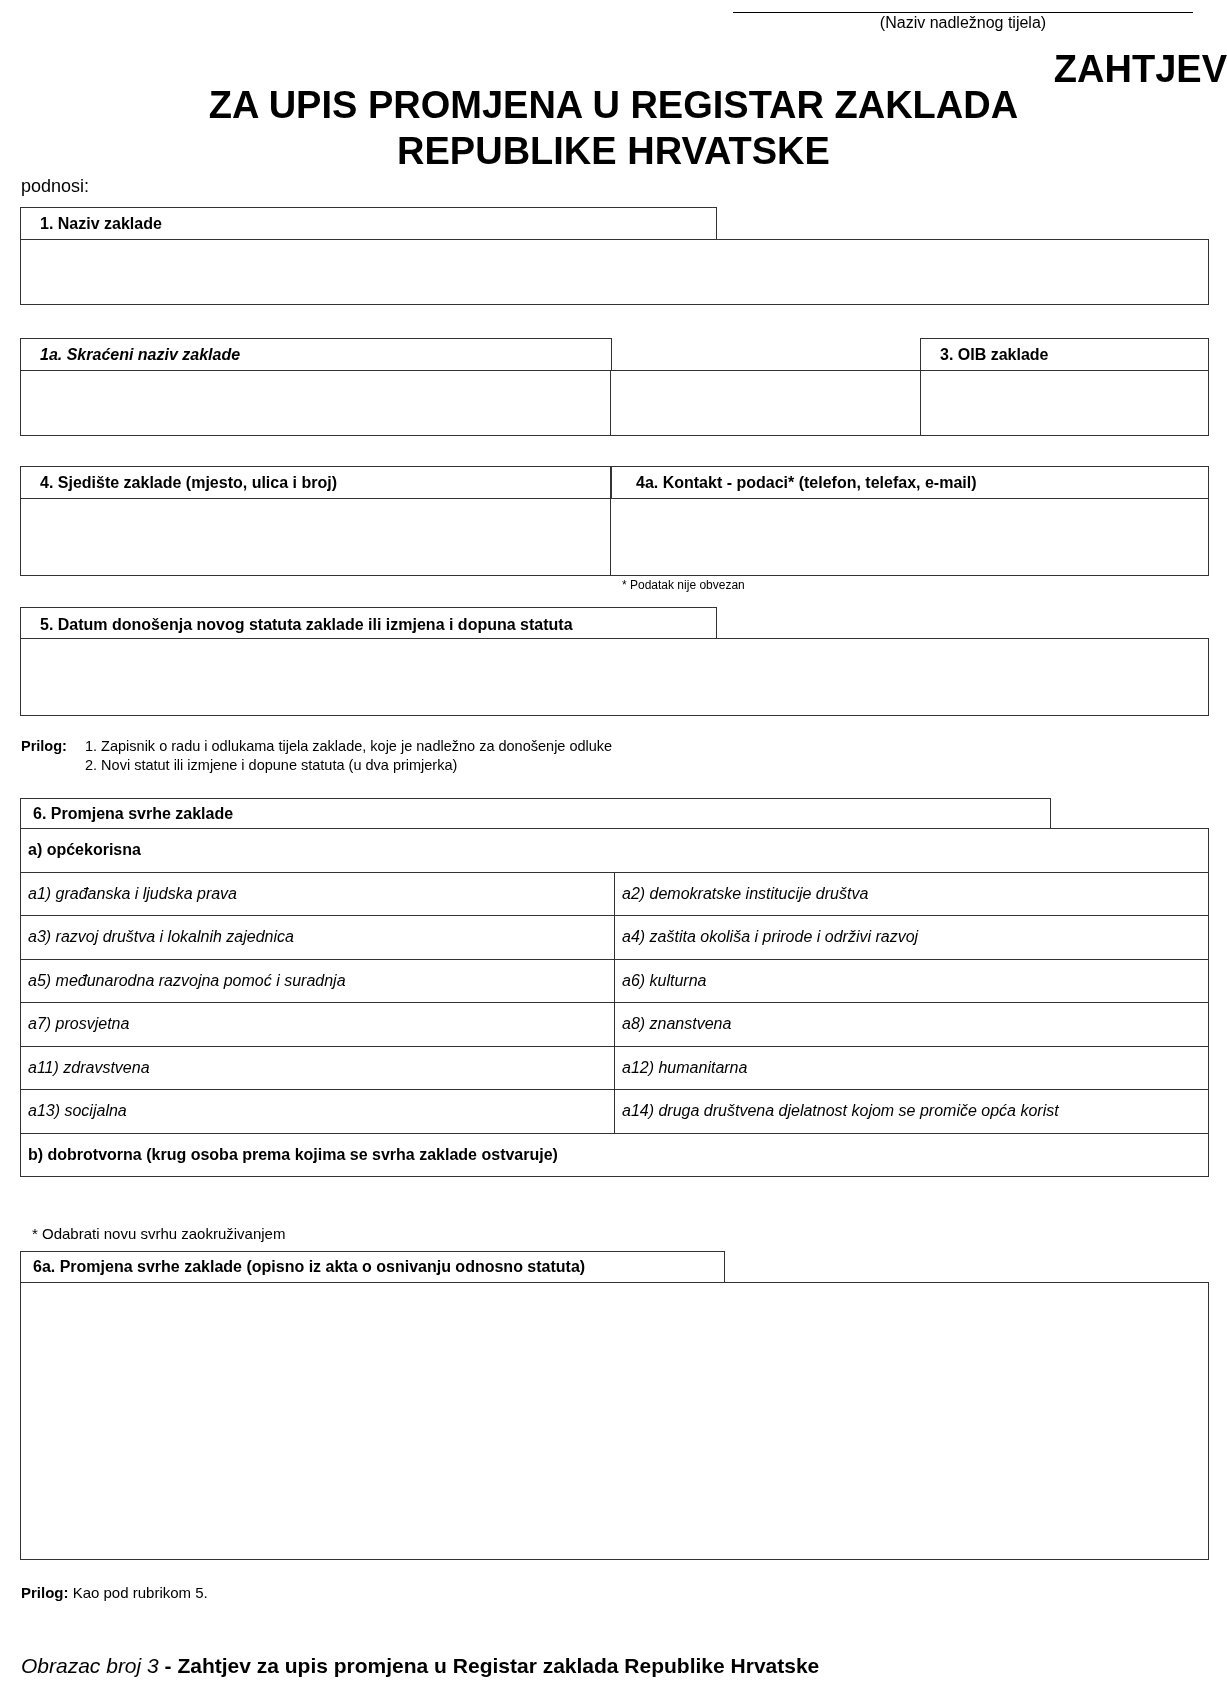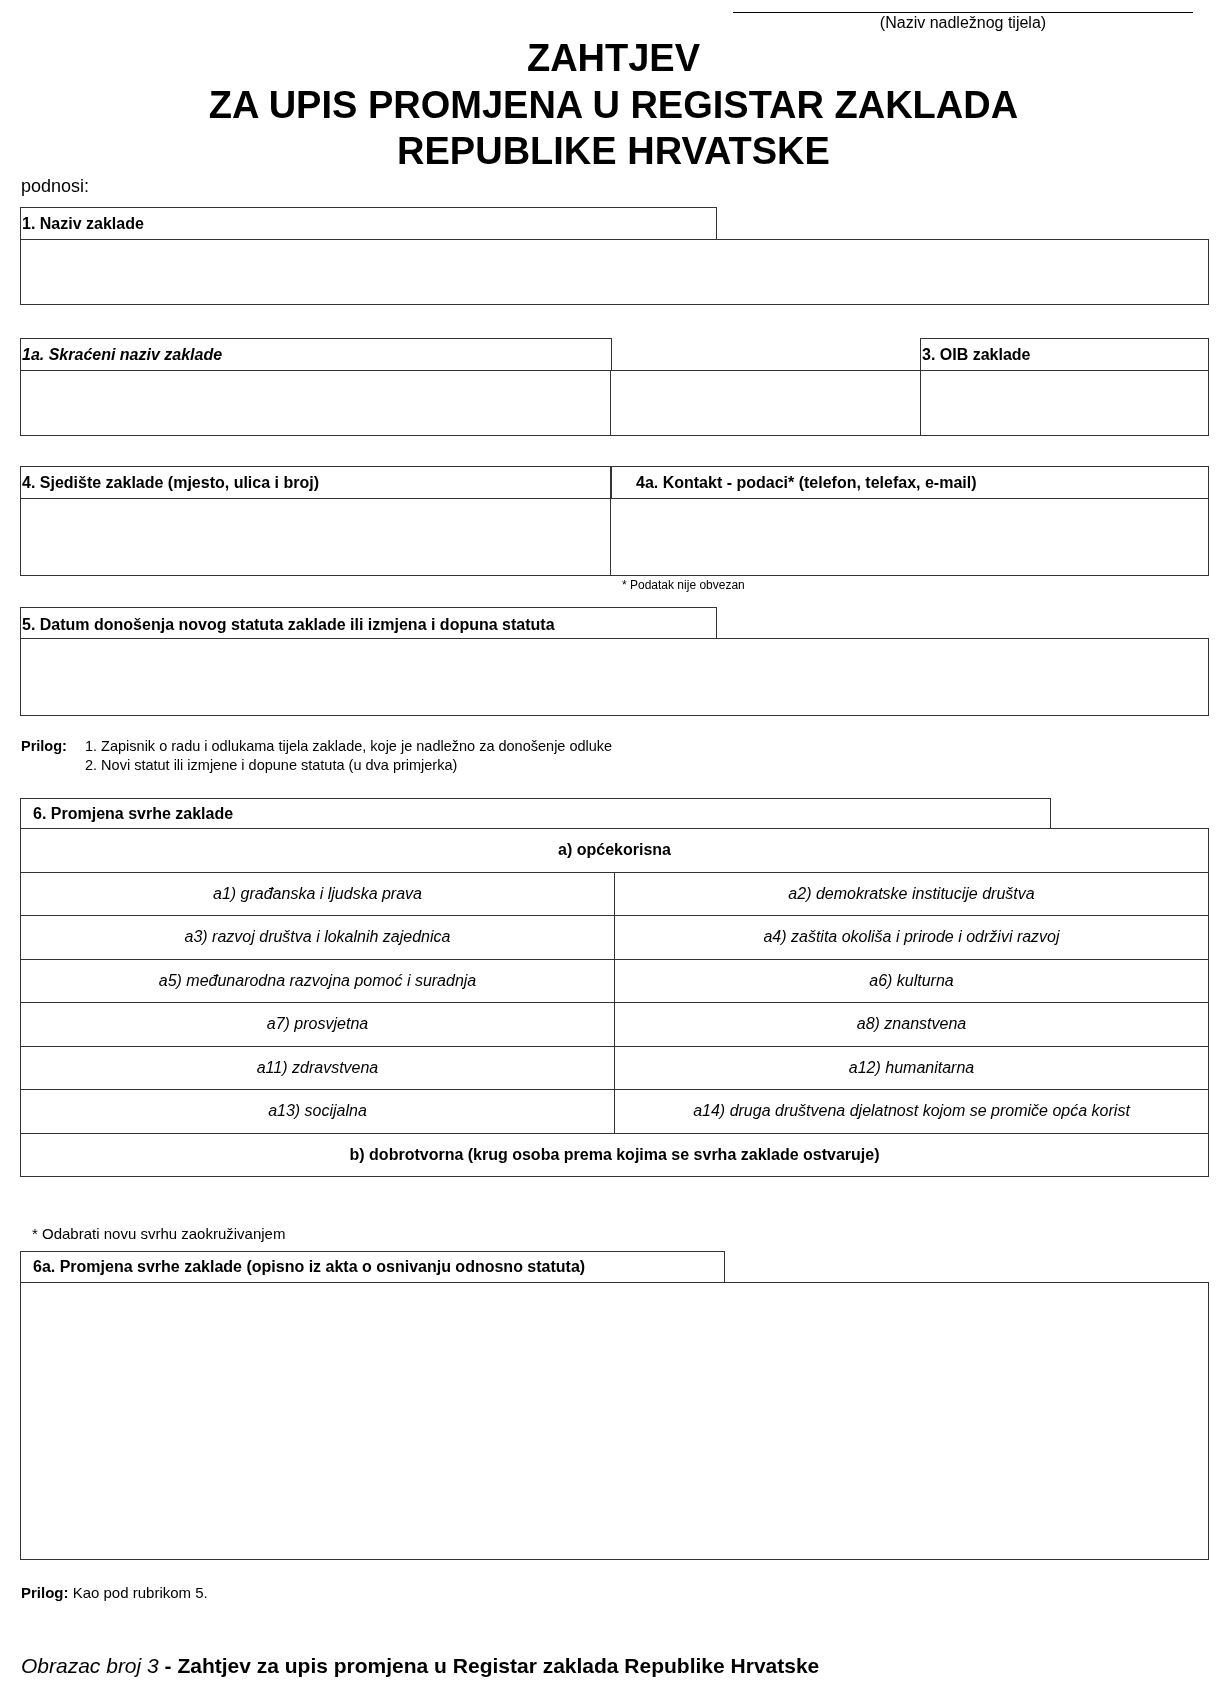--- a/index.html
+++ b/index.html
@@ -4,39 +4,39 @@
   <style>
     * { box-sizing: border-box; margin: 0; padding: 0; }
     html, body { width: 1227px; height: 1687px; background: #ffffff; }
     body { position: relative; font-family: "Liberation Sans", sans-serif; color: #000; overflow: hidden; }
     .abs { position: absolute; }
 
     .authority-line { left: 733px; top: 12px; width: 460px; height: 0; border-top: 1.5px solid #000; }
     .authority-label { left: 733px; top: 14px; width: 460px; text-align: center; font-size: 16px; }
 
     .title { left: 0; width: 1227px; text-align: center; font-weight: bold; font-size: 38px; line-height: 47px; }
-    .title.l1 { top: 35px; }
+    .title.l1 { top: 46px; text-align: right; }
     .title.l2 { top: 82px; }
     .title.l3 { top: 128px; }
 
     .podnosi { left: 21px; top: 176px; font-size: 18px; text-align: right; }
 
     .box { border: 1.5px solid #333; }
-    .label-cell { font-weight: bold; font-size: 16px; padding-left: 1px; display: flex; align-items: center; }
+    .label-cell { font-weight: bold; font-size: 16px; padding-left: 19px; display: flex; align-items: center; }
     .input-area { background: #fff; }
 
     .note { font-size: 12px; }
     .prilog { font-size: 14.5px; line-height: 19px; }
     .prilog b { font-weight: bold; }
 
     .footer { left: 21px; top: 1654px; font-size: 21px; }
     .footer .it { font-style: italic; }
     .footer .bd { font-weight: bold; }
 
-    table.purpose { position: absolute; left: 20px; top: 793px; width: 1189px; border-collapse: collapse; text-align: center; }
+    table.purpose { position: absolute; left: 20px; top: 793px; width: 1189px; border-collapse: collapse; }
     table.purpose td { border: 1.5px solid #333; height: 43.5px; padding: 0 7px; font-size: 16px; }
     table.purpose td.hdr { font-weight: bold; }
     table.purpose td.itm { font-style: italic; width: 50%; }
   </style>
 </head>
 <body>
 
 <div class="abs authority-line"></div>
 <div class="abs authority-label">(Naziv nadležnog tijela)</div>
 

